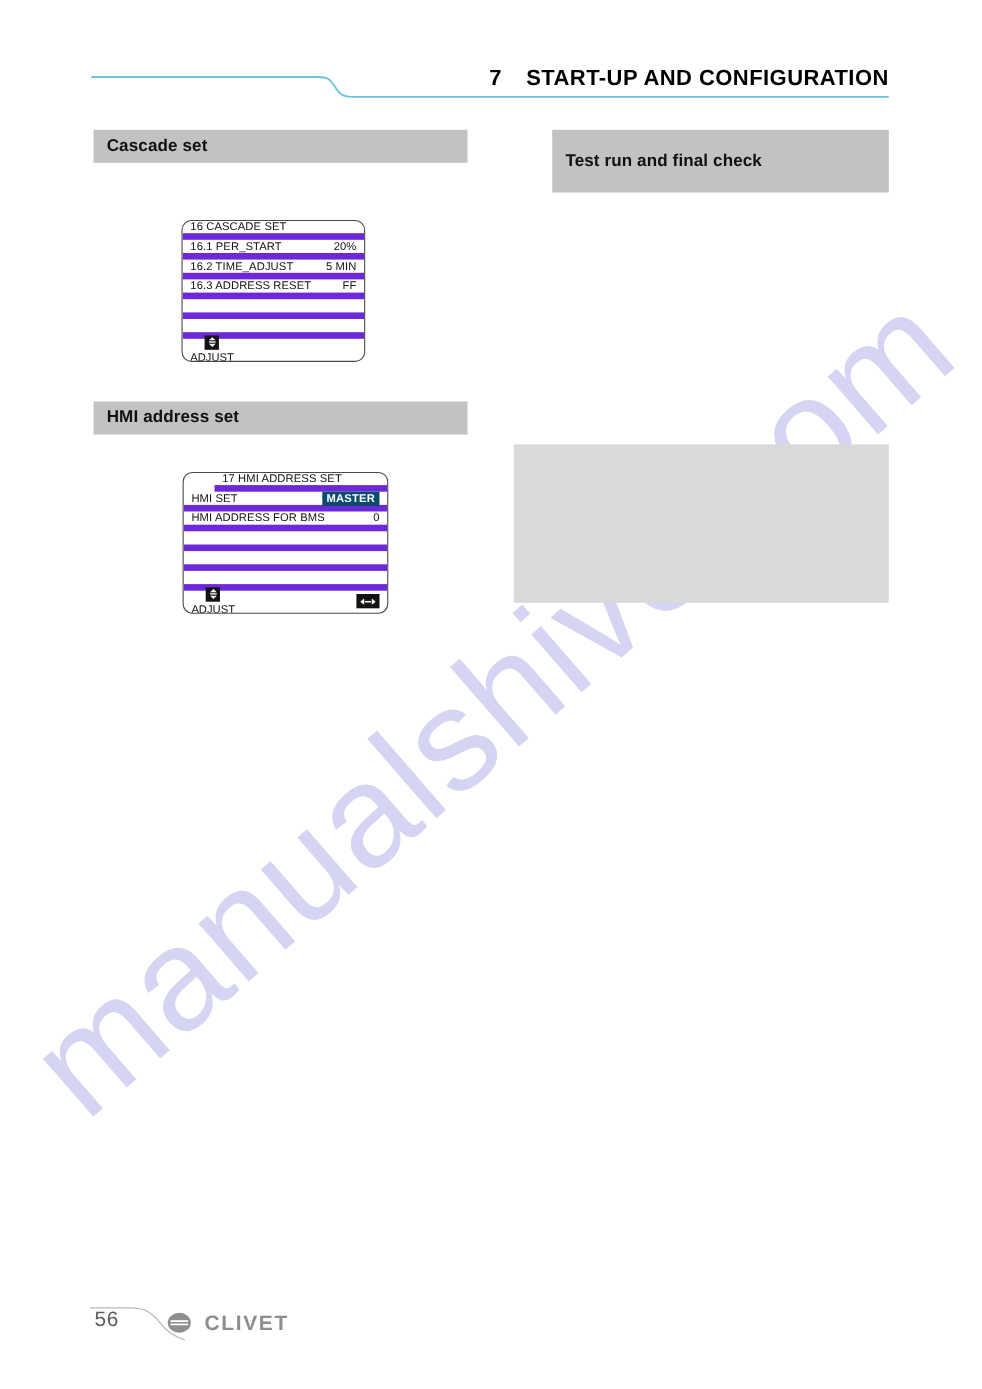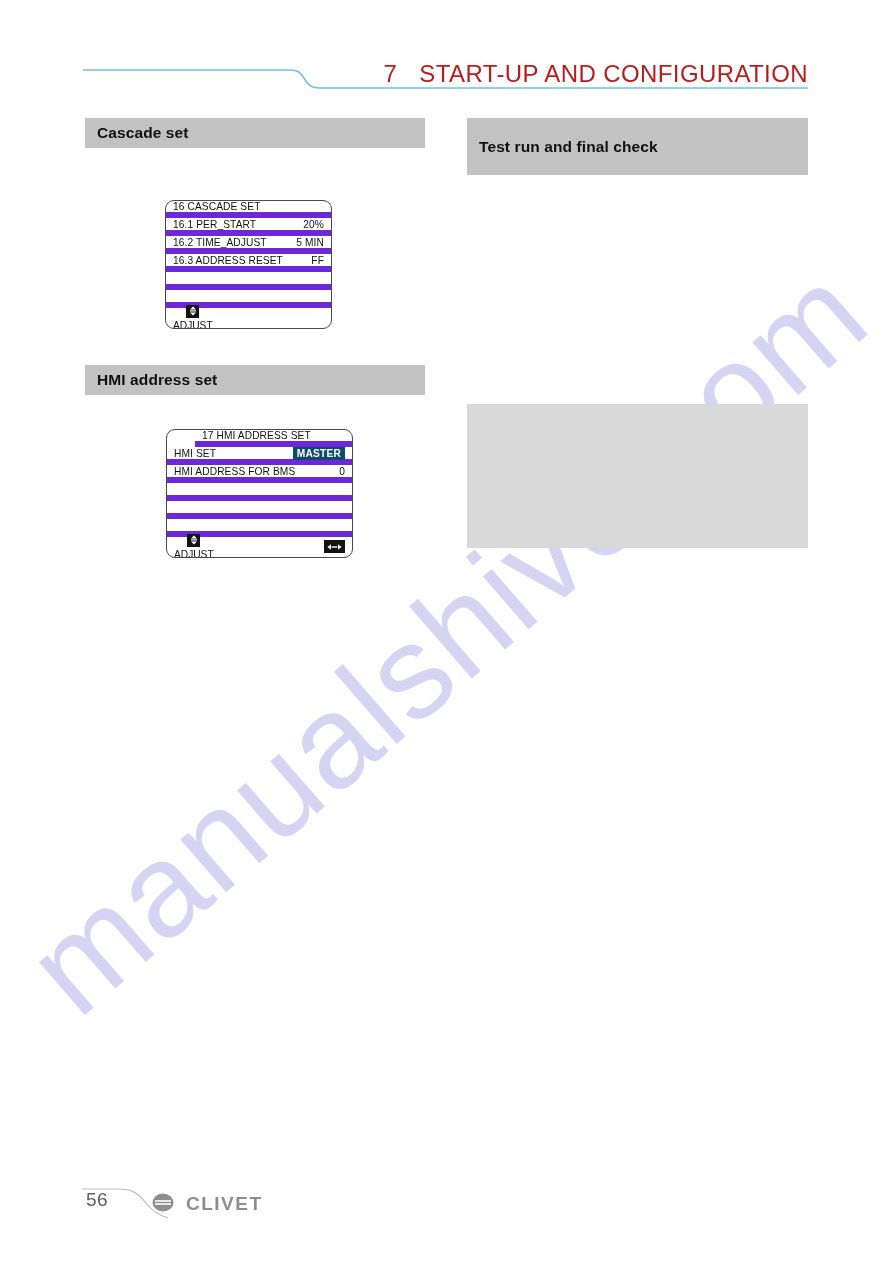--- a/index.html
+++ b/index.html
@@ -44,24 +44,24 @@
   }
   .header-swoosh {
     position: absolute;
     left: 0;
     top: 0;
   }
   .header-title {
     position: absolute;
     right: 85px;
     top: 60px;
-    font-size: 24px;
-    font-weight: normal;
+    font-size: 20px;
+    font-weight: bold;
     letter-spacing: .4px;
-    color: #b91c1c;
+    color: #000000;
     white-space: nowrap;
   }
   .header-title .chapter-num {
     display: inline-block;
     margin-right: 22px;
   }
 
   
   .col-left {
     position: absolute;
@@ -83,21 +83,21 @@
     background: #c2c2c2;
     color: #111111;
     font-size: 15.5px;
     font-weight: bold;
     letter-spacing: .1px;
     padding: 0 0 0 12px;
     display: flex;
     align-items: center;
   }
   .section-bar.slim { height: 30px; }
-  .section-bar.tall { height: 57px; }
+  .section-bar.tall { height: 57px; margin-left: 35px; }
 
   .placeholder-box {
     background: #d9d9d9;
   }
 
   
   .lcd {
     position: relative;
     background: #ffffff;
     border: 1.3px solid #4a4a4a;

